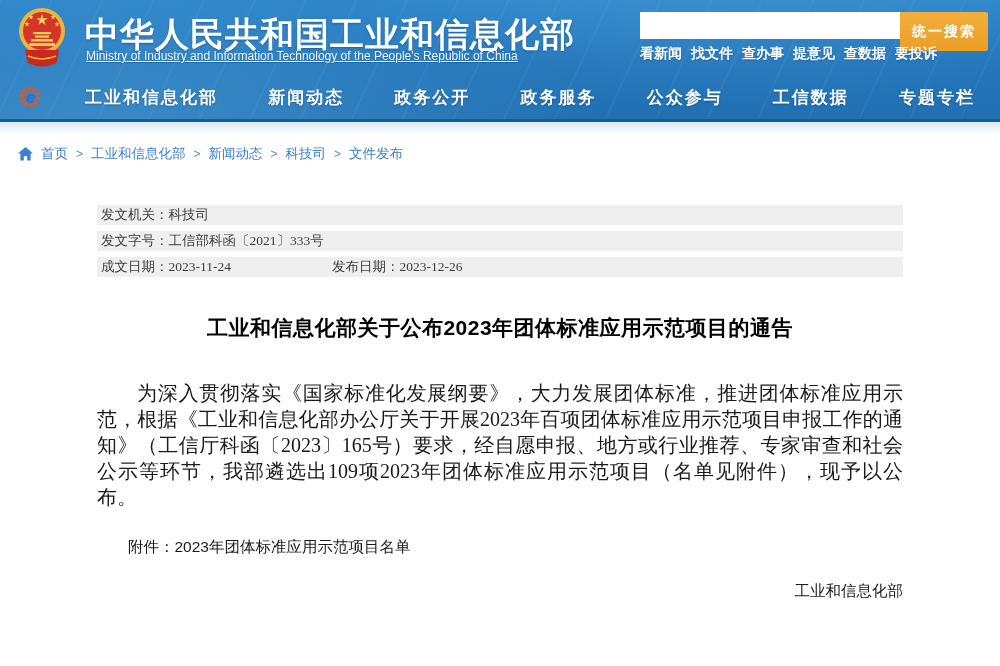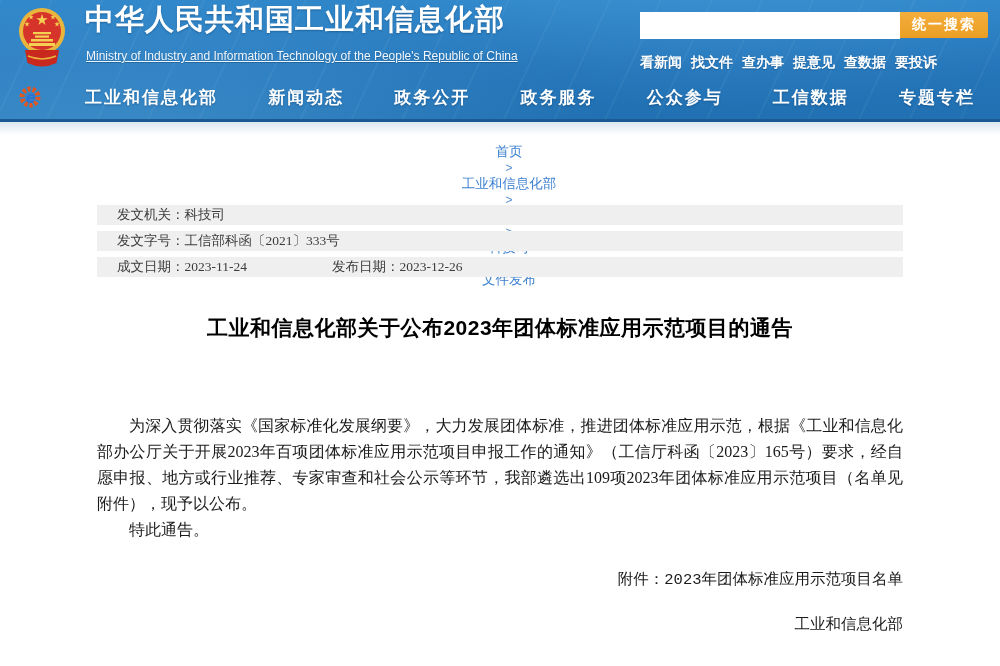--- a/index.html
+++ b/index.html
@@ -12,90 +12,90 @@
     background:
       radial-gradient(900px 320px at 8% 135%, rgba(115,195,245,.38), transparent 60%),
       radial-gradient(700px 260px at 72% -40%, rgba(95,175,230,.30), transparent 60%),
       repeating-linear-gradient(115deg, rgba(255,255,255,.045) 0 2px, transparent 2px 46px),
       linear-gradient(180deg,#2d85c8 0%, #2576ba 55%, #2070b2 100%);
     border-bottom:3px solid #1b5a92;
   }
   .header{ position:relative; height:75px; }
   .emblem{ position:absolute; left:18px; top:4px; width:48px; height:66px; }
   .site-title{
-    position:absolute; left:85px; top:0; color:#ffffff; font-size:29px;
+    position:absolute; left:85px; top:12px; color:#ffffff; font-size:34px;
     font-weight:bold; letter-spacing:1px; white-space:nowrap;
     text-shadow:0 1px 2px rgba(0,40,80,.35);
   }
   .site-subtitle{
     position:absolute; left:86px; top:49px; color:#f0f7fd; font-size:12px;
     white-space:nowrap; text-shadow:0 1px 1px rgba(0,40,80,.3);text-decoration:underline;
   }
   .search-box{ position:absolute; left:640px; top:12px; width:348px; height:27px; display:flex; }
   .search-input{
     width:260px; height:27px; border:none; outline:none; background:#ffffff;
     padding:0 8px; font-size:13px;
   }
   .search-btn{
-    width:88px; height:26px; border:none; cursor:pointer;
+    width:88px; height:39px; border:none; cursor:pointer;
     background:linear-gradient(180deg,#f3ae3c,#eb9e23); color:#ffffff;
     font-size:14px; font-weight:bold; letter-spacing:2px;
     border-radius:0 2px 2px 0; font-family:"Liberation Sans",sans-serif;
   }
   .quick-links{
-    position:absolute; left:640px; top:54px; display:flex; gap:9px;
+    position:absolute; left:640px; top:45px; display:flex; gap:9px;
     color:#ffffff; font-size:14px; font-weight:bold; white-space:nowrap;
   }
   .quick-links a{ color:#ffffff; text-decoration:none; text-shadow:0 1px 1px rgba(0,40,80,.3); }
 
   
   .nav{ position:absolute; top:75px; left:0; right:0; height:44px; display:flex; align-items:center; }
   .nav-logo{ margin-left:18px; width:26px; height:26px; flex:0 0 auto; }
   .nav-items{ flex:1; display:flex; justify-content:space-between; margin:0 25px 0 41px; }
   .nav-items a{
     color:#ffffff; text-decoration:none; font-size:17px; font-weight:bold;
     letter-spacing:2px; white-space:nowrap; text-shadow:0 1px 2px rgba(0,40,80,.35);
   }
 
   .divider-band{ height:13px; background:linear-gradient(180deg,#dce7f1,#ffffff); }
 
   
   .breadcrumb{
-    margin:8px 0 0 18px; height:22px; display:flex; align-items:center; 
-    font-size:13.5px; color:#3a7fd0; white-space:nowrap;flex-direction:column;
+    margin:8px 0 0 18px; height:22px; display:flex; align-items:center; gap:8px;
+    font-size:13.5px; color:#3a7fd0; white-space:nowrap;
   }
   .breadcrumb a{ color:#3a7fd0; text-decoration:none; }
   .crumb-sep{ color:#5a8fc9; font-size:12px; }
   .home-icon{ width:15px; height:14px; display:block; }
 
   
   .content{ width:806px; margin:40px auto 0; }
 
   .meta-table{ }
   .meta-row{
     position:relative; background:#efefef; height:20px; line-height:20px;
-    margin-bottom:6px; padding-left:20px; font-size:13.5px; color:#3c3c3c;
+    margin-bottom:6px; padding-left:4px; font-size:13.5px; color:#3c3c3c;
     font-family:"Liberation Serif", serif; white-space:nowrap;
   }
   .meta-cell2{ position:absolute; left:235px; top:0; }
   .m-label{ color:#3c3c3c; }
 
   .article-title{
     margin-top:37px; text-align:center; font-size:21px; font-weight:bold;
     color:#000000; letter-spacing:.5px; font-family:"Liberation Sans",sans-serif;
   }
 
   .article-body{
-    margin-top:71px; font-family:"Liberation Serif", serif; color:#1a1a1a;
-    font-size:16px; line-height:26px; text-align:justify;
+    margin-top:38px; font-family:"Liberation Serif", serif; color:#1a1a1a;
+    font-size:20px; line-height:26px; text-align:justify;
   }
   .article-body p{ text-indent:2em; }
   .attachment{
-    margin-top:24px; text-indent:2em; font-family:Liberation Mono, monospace;
-    color:#1a1a1a; font-size:15.5px; line-height:26px;text-align:right;
+    margin-top:24px; text-indent:2em; font-family:Liberation Sans, sans-serif;
+    color:#1a1a1a; font-size:15.5px; line-height:26px;
   }
   .signature{
     margin-top:18px; text-align:right; font-family:"Liberation Serif", serif;
     color:#1a1a1a; font-size:15.5px; line-height:26px;
   }
 </style>
 </head>
 <body>
 
 <div class="topbars">
@@ -181,21 +181,20 @@
     <div class="meta-row">
       <span class="m-label">成文日期：</span><span>2023-11-24</span>
       <span class="meta-cell2"><span class="m-label">发布日期：</span><span>2023-12-26</span></span>
     </div>
   </div>
 
   <h1 class="article-title">工业和信息化部关于公布2023年团体标准应用示范项目的通告</h1>
 
   <div class="article-body">
     <p>为深入贯彻落实《国家标准化发展纲要》，大力发展团体标准，推进团体标准应用示范，根据《工业和信息化部办公厅关于开展2023年百项团体标准应用示范项目申报工作的通知》（工信厅科函〔2023〕165号）要求，经自愿申报、地方或行业推荐、专家审查和社会公示等环节，我部遴选出109项2023年团体标准应用示范项目（名单见附件），现予以公布。</p>
-    <p>特此通告。</p>
   </div>
 
   <div class="attachment">附件：2023年团体标准应用示范项目名单</div>
 
   <div class="signature">
     <div>工业和信息化部</div>
 
   </div>
 
 </div>

